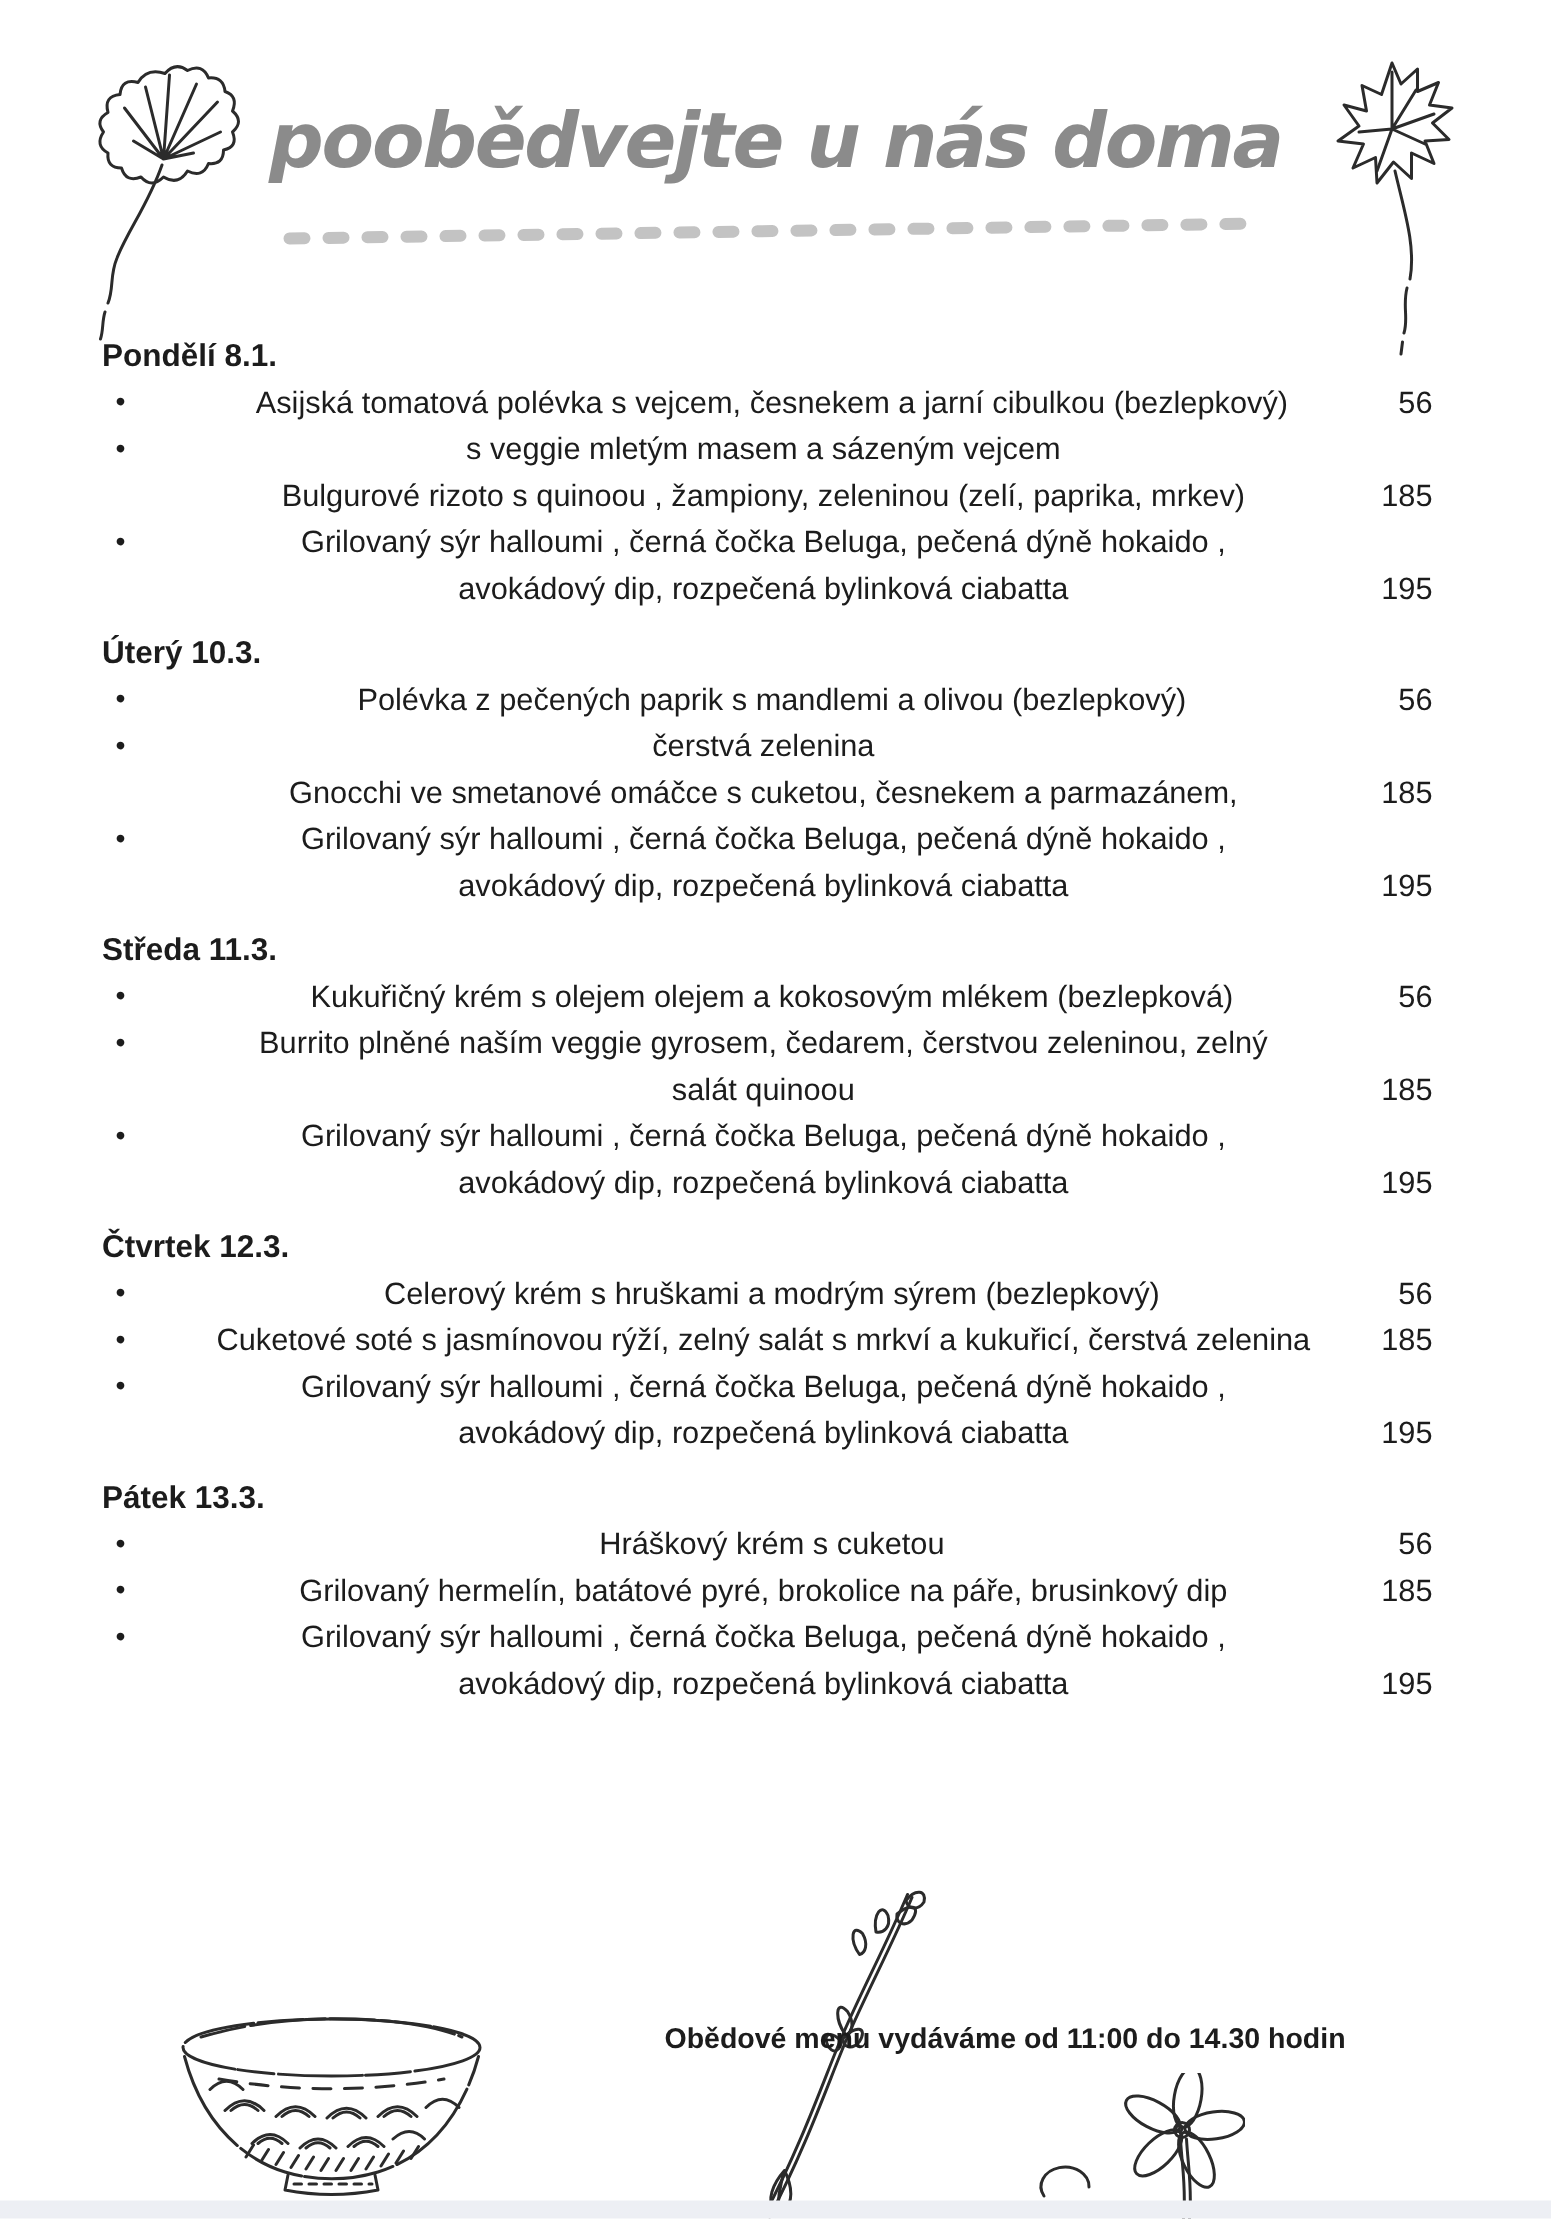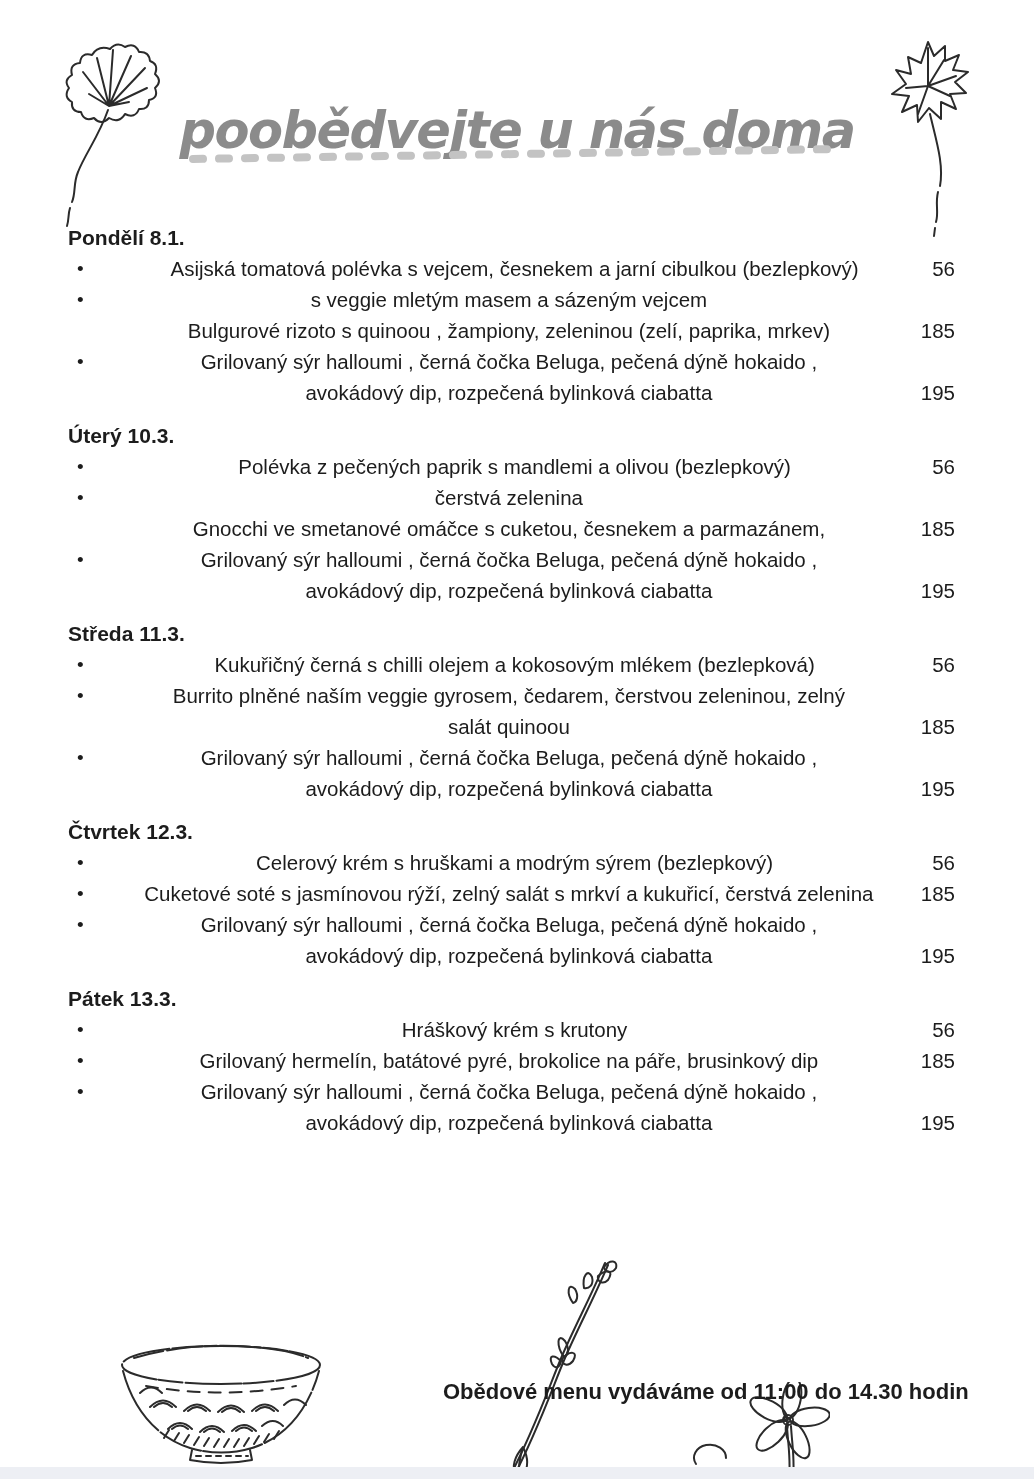--- a/index.html
+++ b/index.html
@@ -15,21 +15,20 @@
 
   
   .title {
     position:absolute; top:64px; left:0; right:0;
     text-align:center;
     font-family:"DejaVu Sans", sans-serif;
     font-style:italic; font-weight:bold;
     font-size:51px; letter-spacing:-1.5px;
     color:#8b8b8b;
     line-height:1.2;
-    margin-top:36px;
   }
   .dashes { position:absolute; top:140px; left:50%; transform:translateX(-50%); }
 
   
   svg.deco { position:absolute; z-index:1; }
   svg.deco * { fill:none; stroke:#2b2b2b; stroke-width:2; stroke-linecap:round; stroke-linejoin:round; }
   #leaf-left   { left:52px;  top:36px;   width:112px; height:200px; }
   #leaf-right  { left:884px; top:36px;   width:92px;  height:205px; }
   #bowl        { left:112px; top:1341px; width:218px; height:127px; }
   #sprig       { left:478px; top:1258px; width:140px; height:221px; }
@@ -40,21 +39,21 @@
   .day + .day { margin-top:12px; }
   .day-heading { margin:0; font-size:21px; font-weight:bold; line-height:31px; }
   .item { display:flex; align-items:flex-start; }
   .bullet { width:37px; box-sizing:border-box; padding-left:9px; font-size:19px; line-height:31px; }
   .item-lines { flex:1; min-width:0; }
   .line { font-size:20.5px; line-height:31px; white-space:nowrap;text-align:center; }
   .price { font-size:20.5px; line-height:31px; align-self:flex-end; padding-left:8px; }
 
   
   .footer-text { position:absolute; left:443px; top:1344px; z-index:2; }
-  .footer-line { font-weight:bold; font-size:22px; line-height:31px; white-space:nowrap;margin-top:32px; }
+  .footer-line { font-weight:bold; font-size:19px; line-height:31px; white-space:nowrap; }
 
   .bottom-bar { position:absolute; left:0; top:1467px; width:100%; height:12px; background:#edeff4; z-index:3; }
 </style>
 </head>
 <body style="background: rgb(255, 255, 255); color: rgb(28, 28, 28);">
 
 <div class="page">
 
   <div class="title" style="color: rgb(139, 139, 139);">poobědvejte u nás doma</div>
   <svg class="dashes" width="664" height="26" viewBox="0 0 664 26">
@@ -129,21 +128,21 @@
       <div class="price">195</div>
     </div>
         </div>
     </section>
       <section class="day">
       <h2 class="day-heading">Středa 11.3.</h2>
       <div class="day-items">
           <div class="item">
       <span class="bullet">•</span>
       <div class="item-lines">
-              <div class="line">Kukuřičný černá s chilli olejem a kokosovým mlékem (bezlepková)</div>
+              <div class="line">Kukuřičný krém s olejem olejem a kokosovým mlékem (bezlepková)</div>
             </div>
       <div class="price">56</div>
     </div>
           <div class="item">
       <span class="bullet">•</span>
       <div class="item-lines">
               <div class="line">Burrito plněné naším veggie gyrosem, čedarem, čerstvou zeleninou, zelný</div>
               <div class="line">salát quinoou</div>
             </div>
       <div class="price">185</div>
@@ -184,21 +183,21 @@
       <div class="price">195</div>
     </div>
         </div>
     </section>
       <section class="day">
       <h2 class="day-heading">Pátek 13.3.</h2>
       <div class="day-items">
           <div class="item">
       <span class="bullet">•</span>
       <div class="item-lines">
-              <div class="line">Hráškový krém s krutony</div>
+              <div class="line">Hráškový krém s cuketou</div>
             </div>
       <div class="price">56</div>
     </div>
           <div class="item">
       <span class="bullet">•</span>
       <div class="item-lines">
               <div class="line">Grilovaný hermelín, batátové pyré, brokolice na páře, brusinkový dip</div>
             </div>
       <div class="price">185</div>
     </div>

